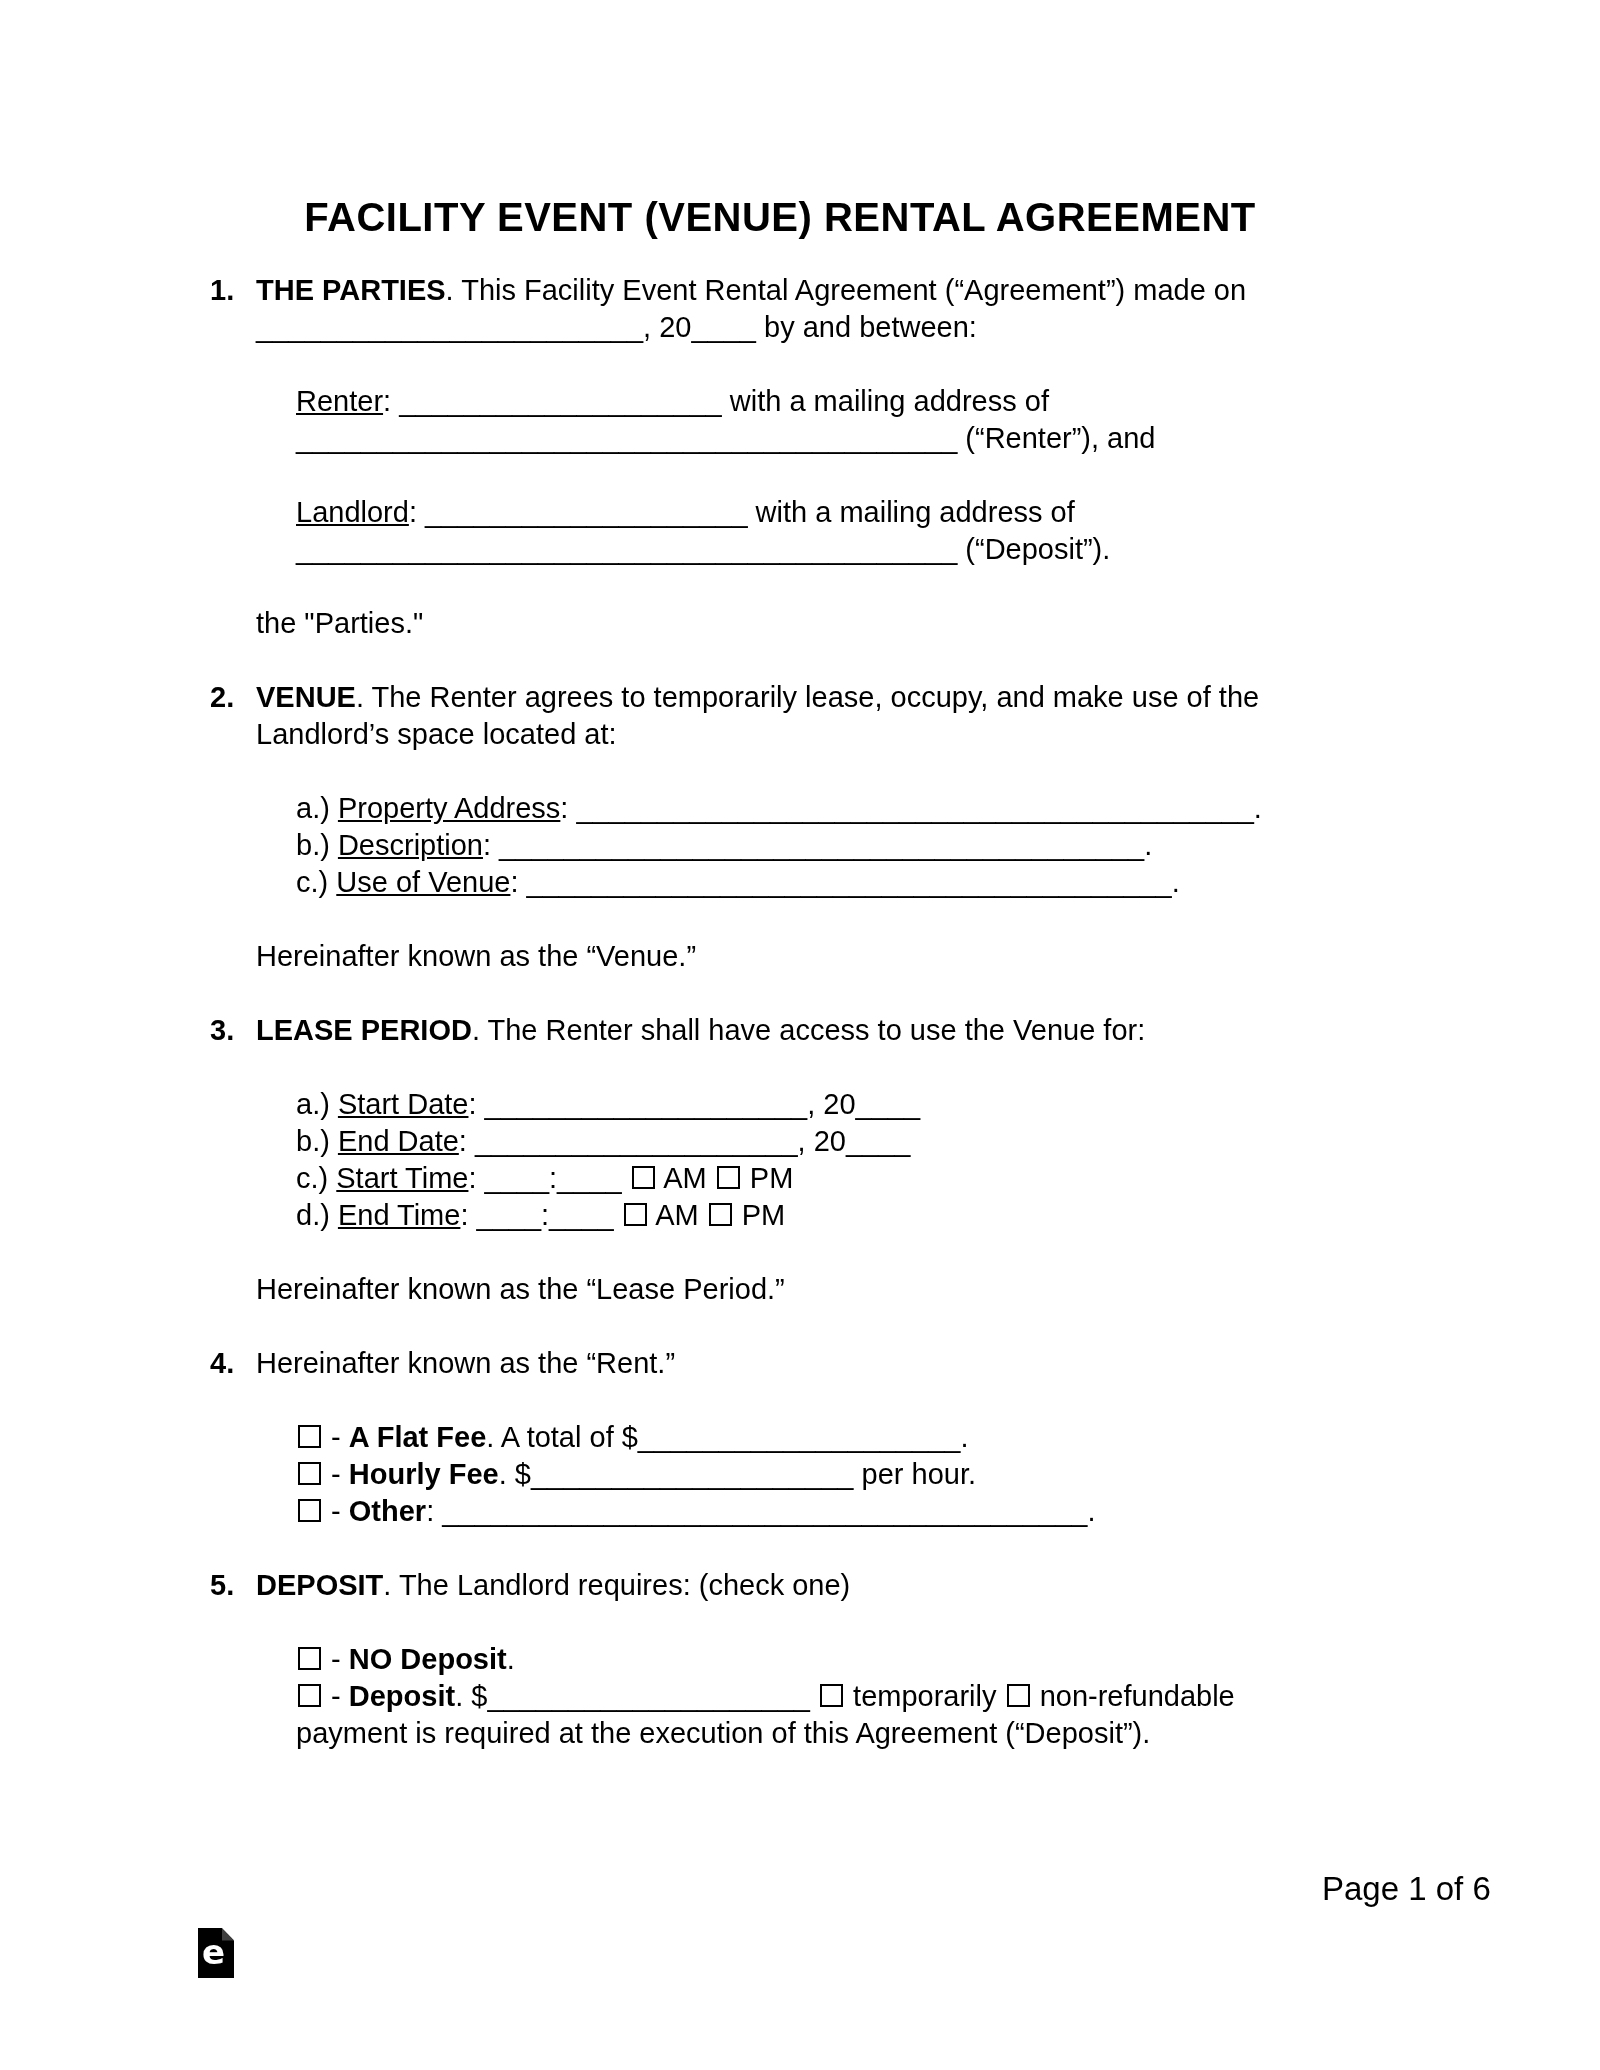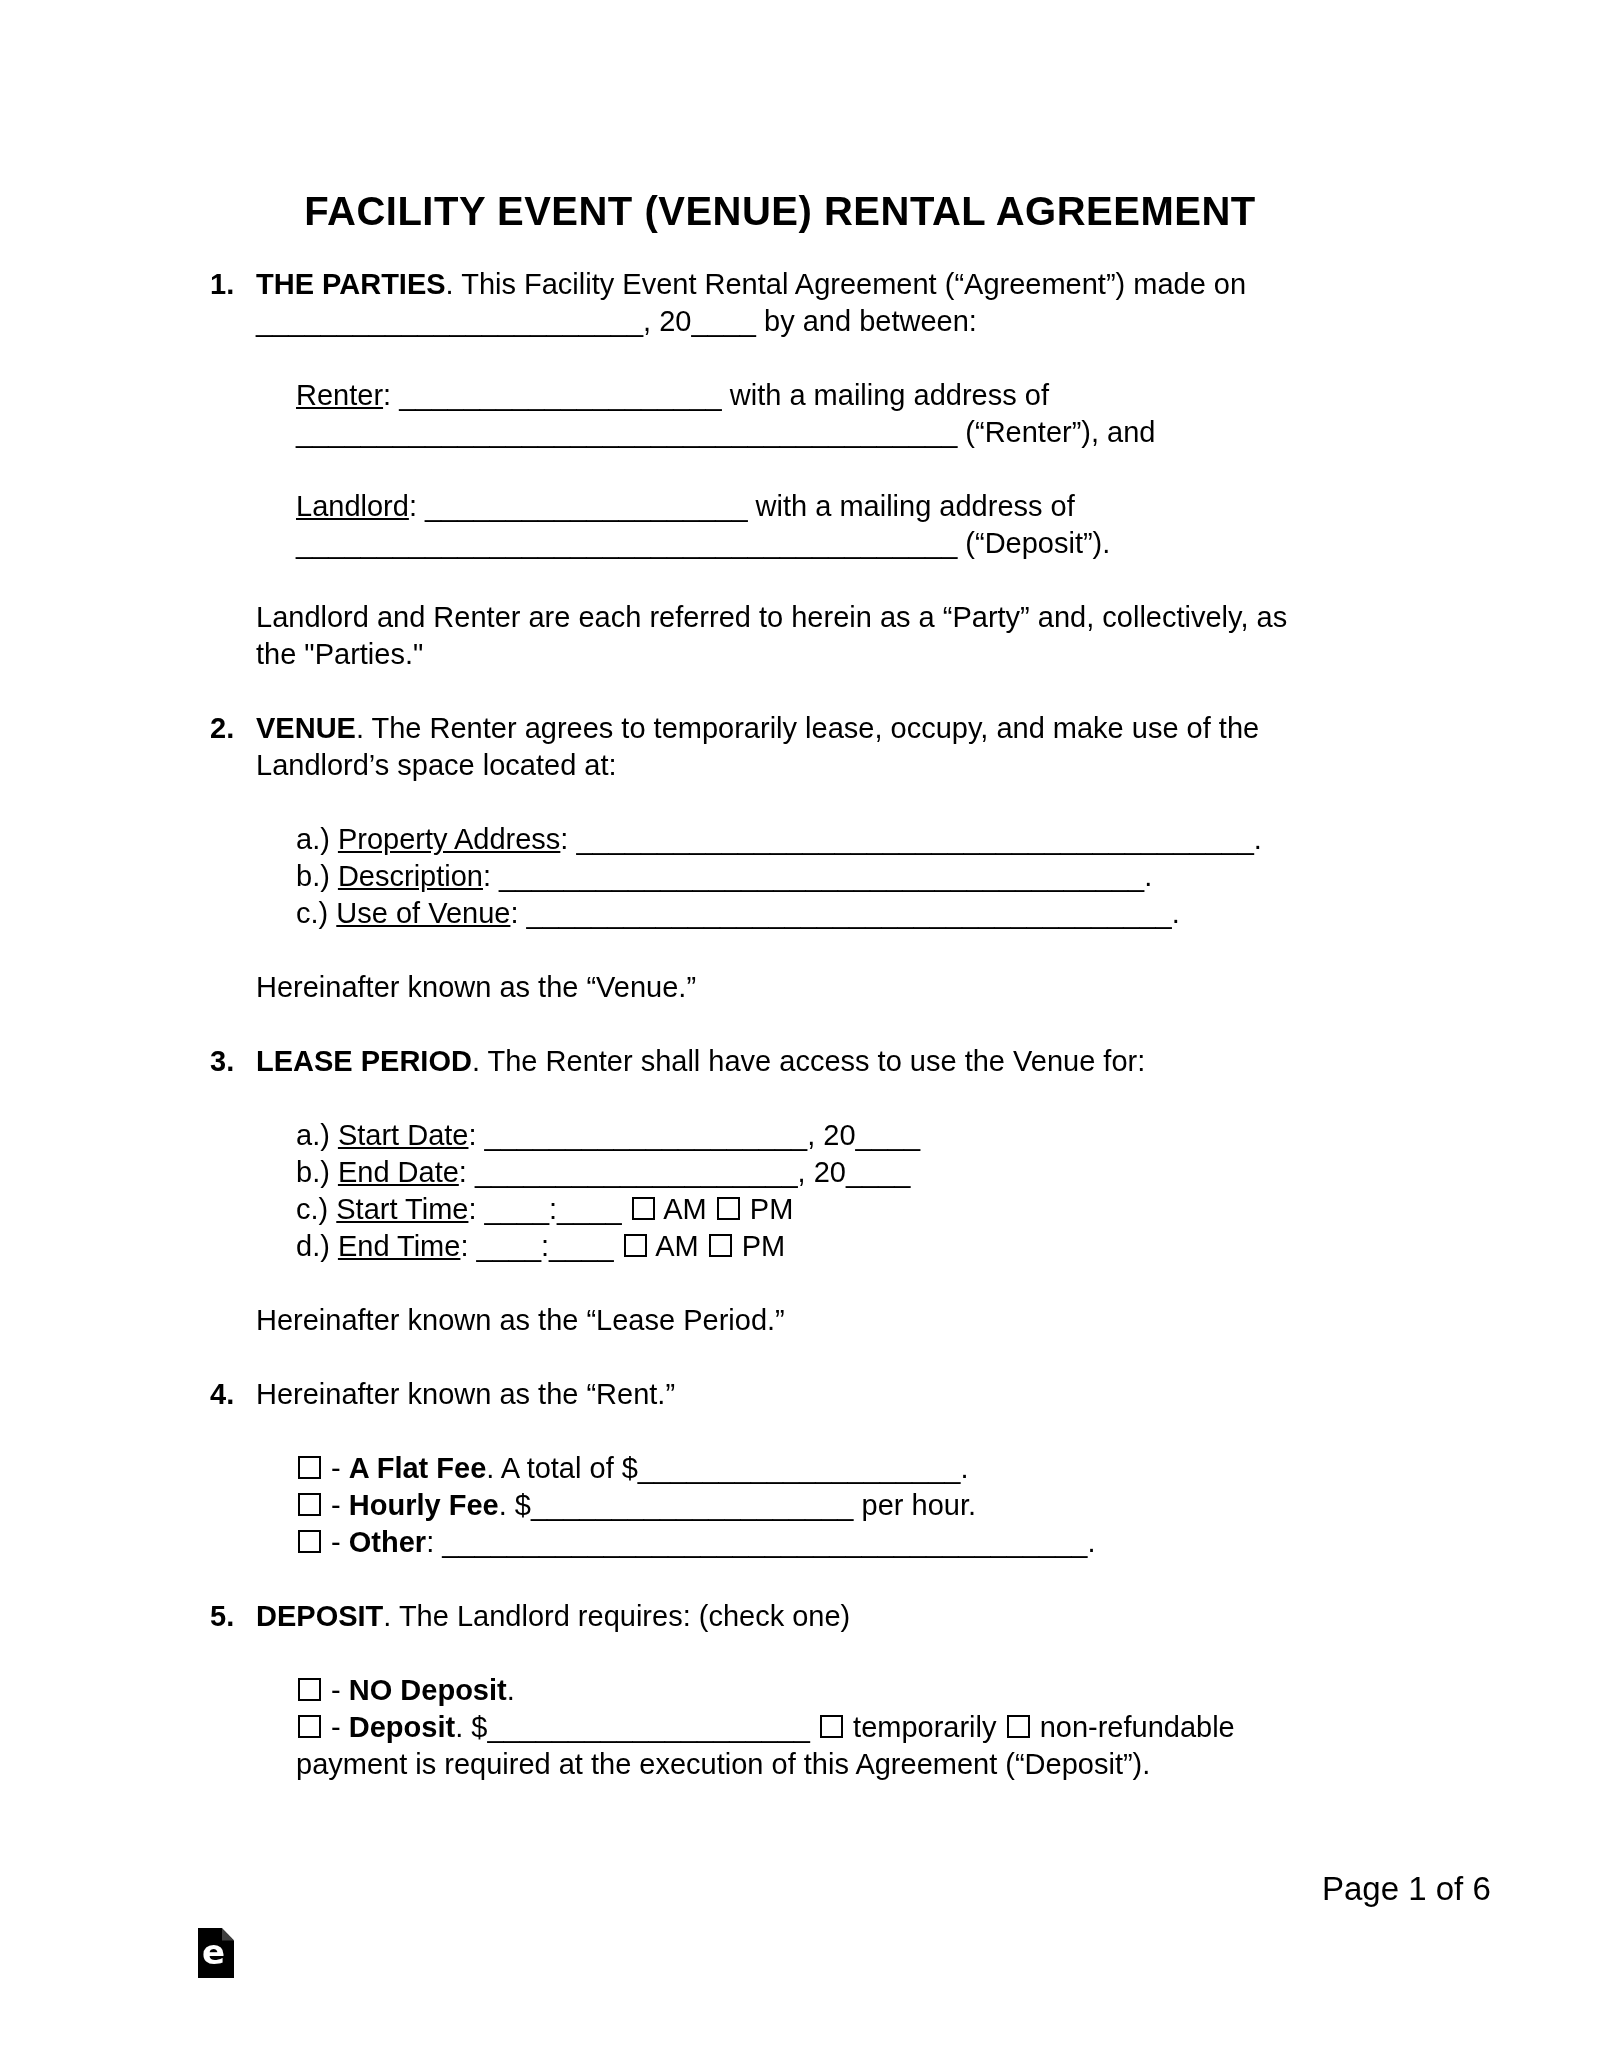--- a/index.html
+++ b/index.html
@@ -2,21 +2,21 @@
 <html><head>
 <meta charset="utf-8">
 <style>
   html,body { margin:0; padding:0; }
   body {
     width:1600px; height:2070px; position:relative;
     background:#ffffff; color:#000;
     font-family:"Liberation Sans", sans-serif;
   }
   .doc {
-    position:absolute; left:210px; top:188px; width:1140px;
+    position:absolute; left:210px; top:194px; width:1140px;
     font-size:29px; line-height:37px;
   }
   .title {
     text-align:center; font-weight:bold; font-size:40px; line-height:46px;
     margin-bottom:32px; letter-spacing:0.5px;
   }
   .sec { display:flex; margin-bottom:37px; }
   .num { width:46px; flex:none; font-weight:bold; }
   .secbody { flex:1; min-width:0; }
   .blk { margin-bottom:37px; }
@@ -60,21 +60,20 @@
       </div>
       <div class="blk indent">
         <div><span class="ul">Renter</span><span>: ____________________ with a mailing address of</span></div>
         <div>_________________________________________ (“Renter”), and</div>
       </div>
       <div class="blk indent">
         <div><span class="ul">Landlord</span><span>: ____________________ with a mailing address of</span></div>
         <div>_________________________________________ (“Deposit”).</div>
       </div>
       <div class="blk">
-        <div>Landlord and Renter are each referred to herein as a “Party” and, collectively, as</div>
         <div>the "Parties."</div>
       </div>
     </div>
   </div>
 
   <div class="sec">
     <div class="num">2.</div>
     <div class="secbody">
       <div class="blk">
         <div><b>VENUE</b><span>. The Renter agrees to temporarily lease, occupy, and make use of the</span></div>

